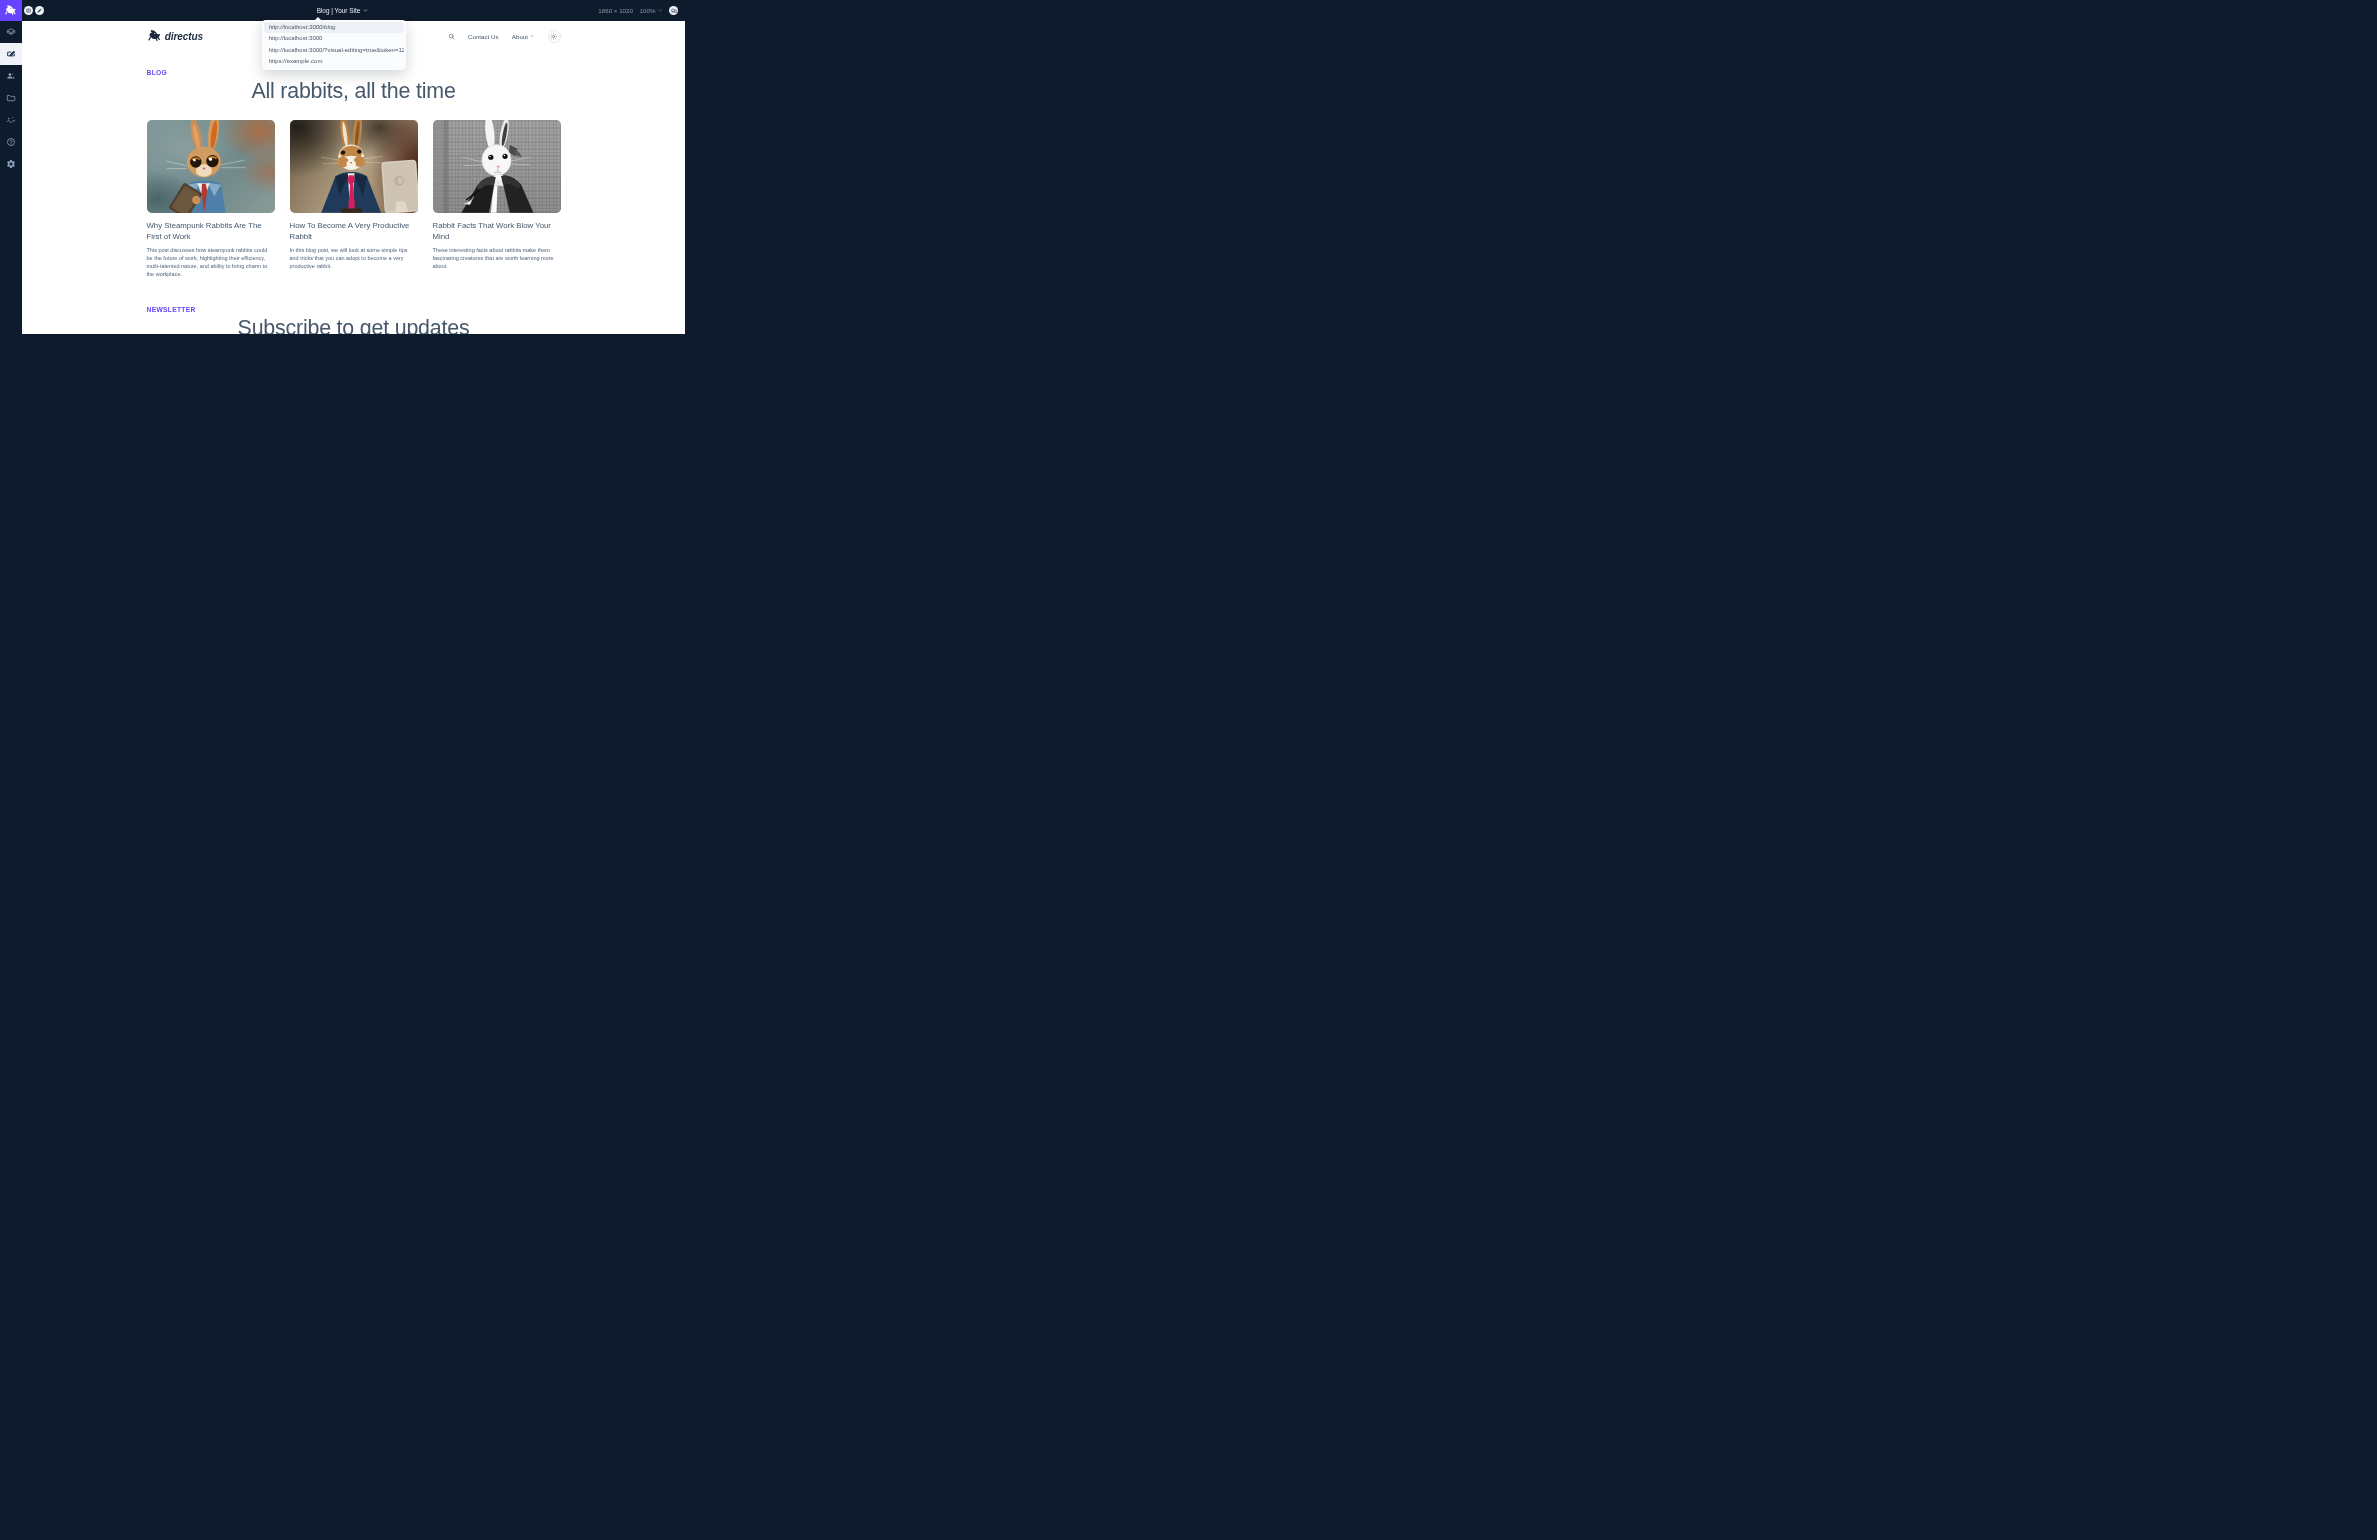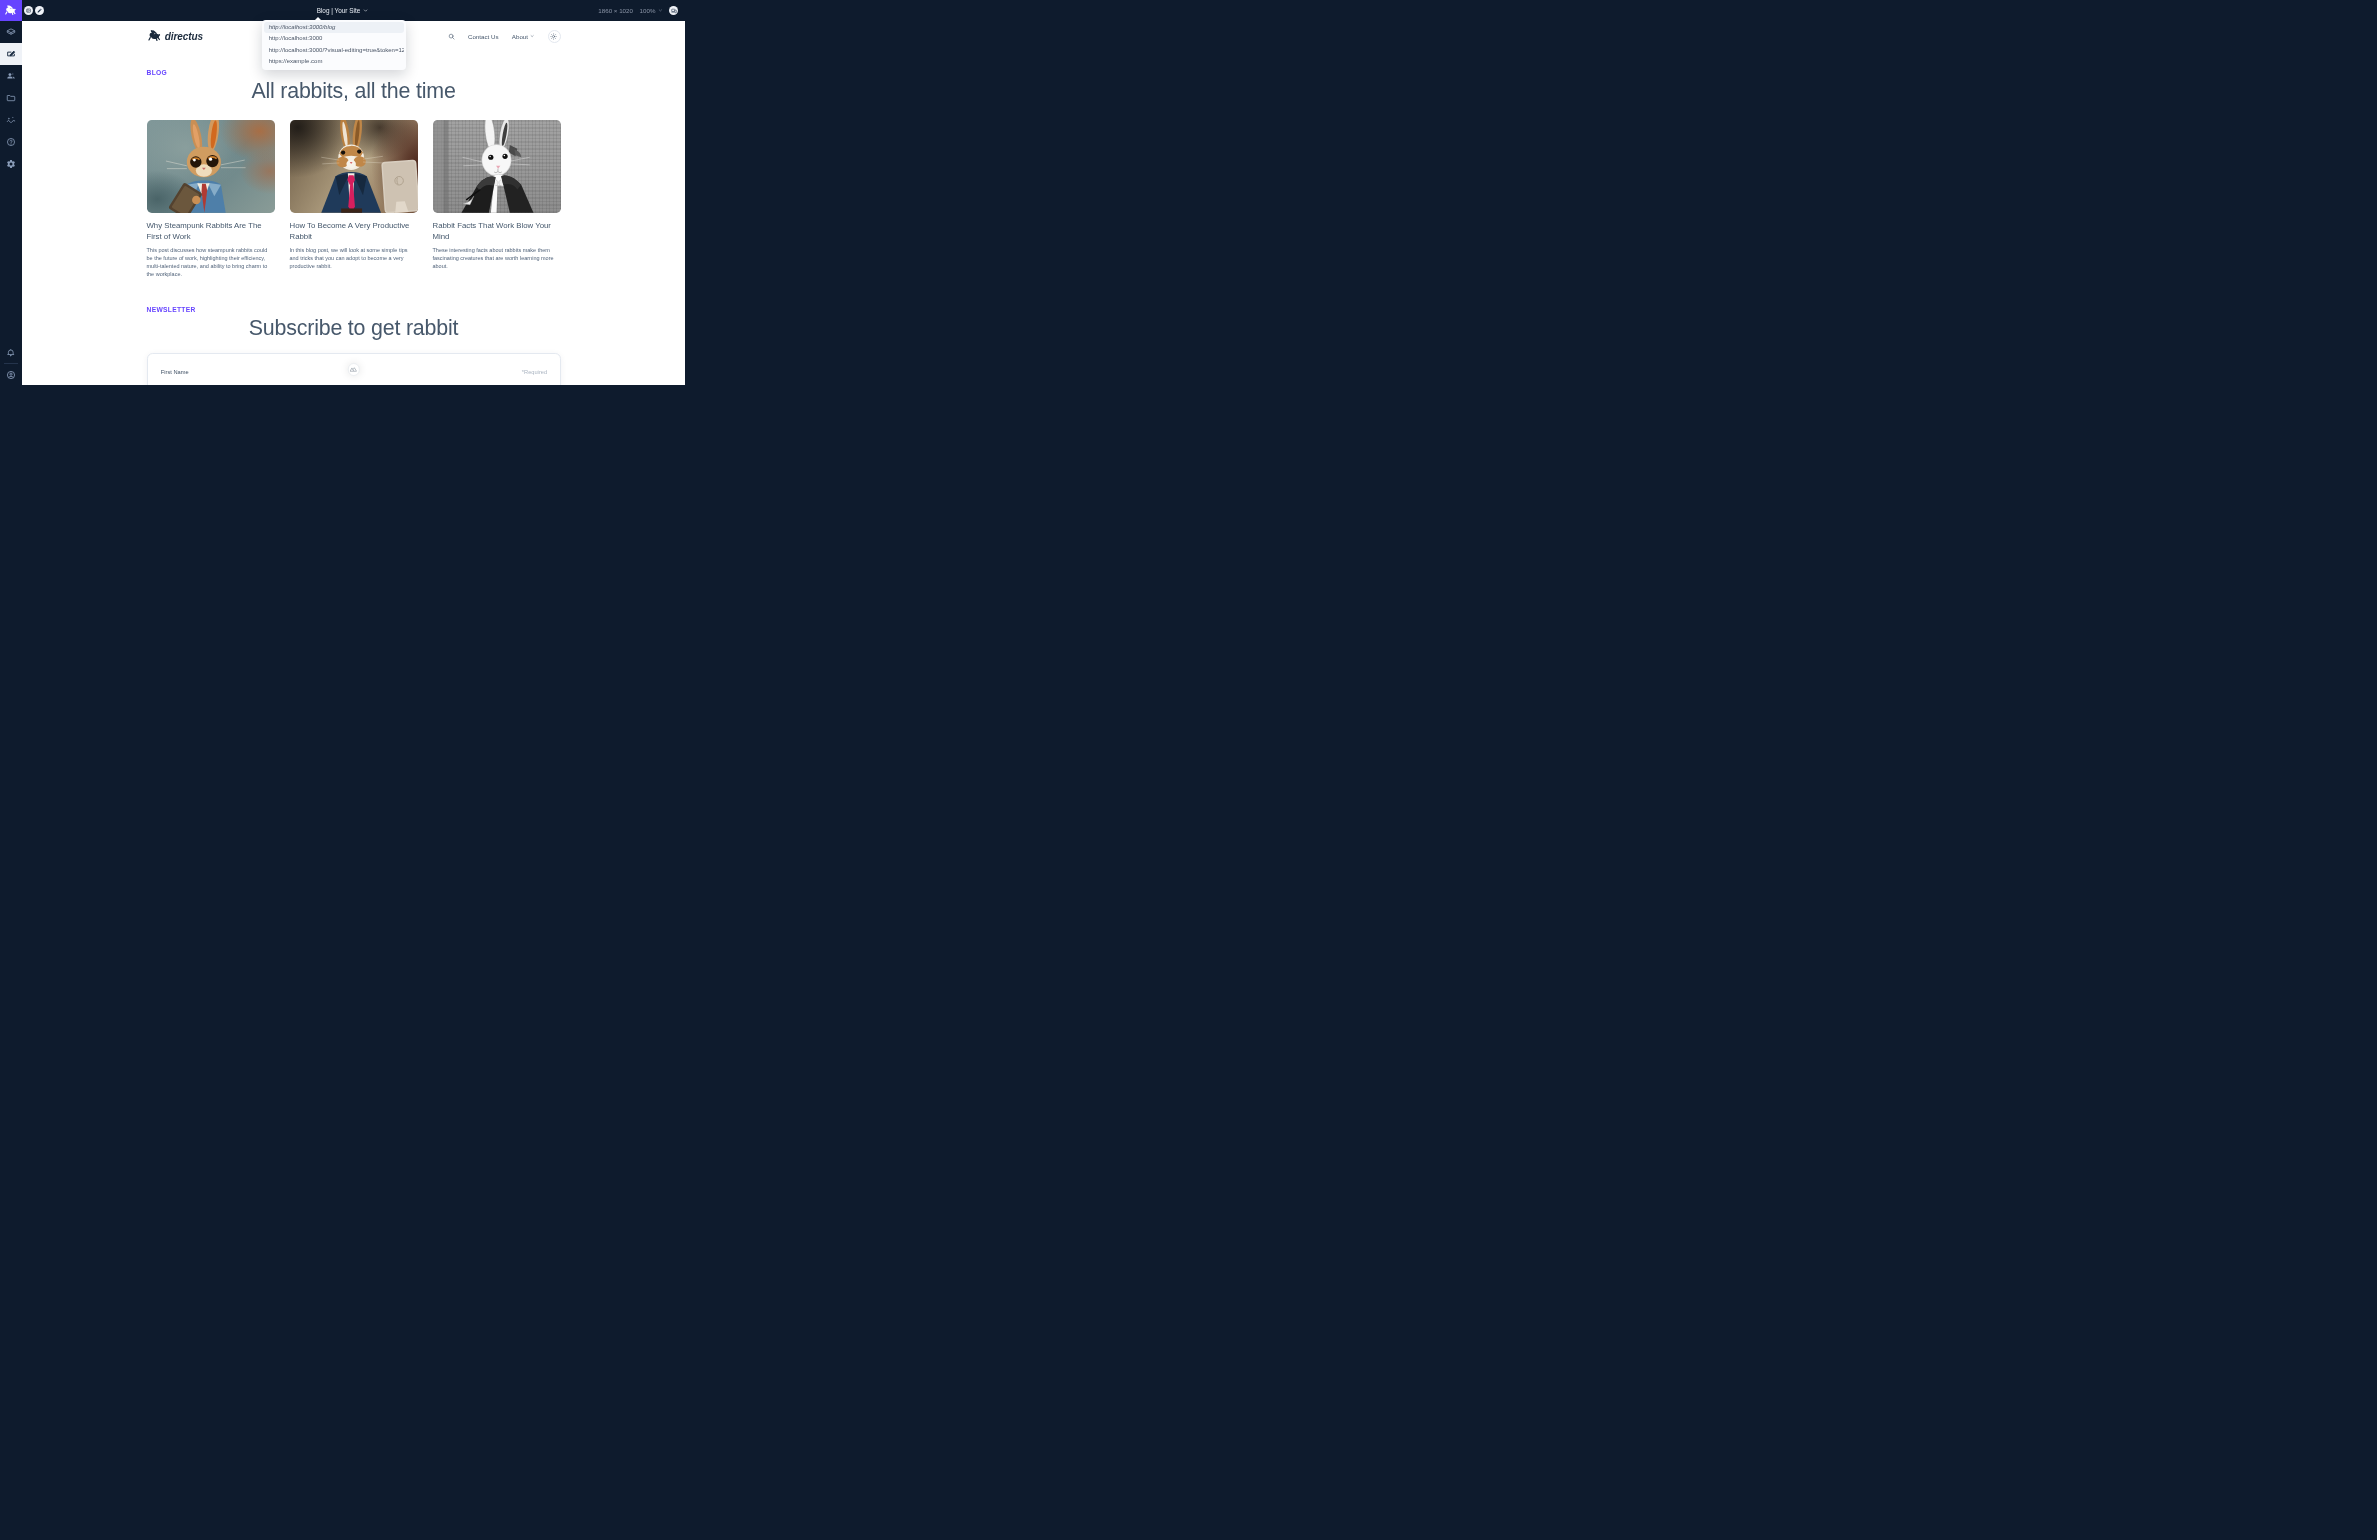--- a/index.html
+++ b/index.html
@@ -1,18 +1,18 @@
 <!DOCTYPE html>
 <html style="font-size:7.6px"><head>
 <meta charset="utf-8">
 <style>
   * { margin:0; padding:0; box-sizing:border-box; }
   html,body { width:685px; height:385px; overflow:hidden; background:#0E1B2D;
               font-family:"Liberation Sans", sans-serif; }
-  .stage { position:relative; width:685px; height:385px; overflow:hidden;padding-left:45px; }
+  .stage { position:relative; width:685px; height:334px; overflow:hidden;padding-left:45px; }
 
   
   .topbar { position:absolute; left:0; top:0; width:685px; height:21.4px;
             background:#0E1B2D; z-index:40; display:flex; align-items:center; }
   .logo-square { width:22px; height:21.4px; background:#6644FF; display:flex;
                  align-items:center; justify-content:center; flex:0 0 22px; }
   .tb-btn { width:9px; height:9px; border-radius:50%; background:#EFF2F7; border:none;
             display:flex; align-items:center; justify-content:center; cursor:pointer;
             color:#172940; padding:0; }
   .tb-left { display:flex; gap:1.9px; margin-left:1.9px; }
@@ -428,21 +428,21 @@
           </svg>
         </div>
         <h3 class="card-title">Rabbit Facts That Work Blow Your Mind</h3>
         <p class="card-desc">These interesting facts about rabbits make them fascinating creatures that are worth learning more about.</p>
       </article>
 
     </section>
 
     <section class="container newsletter">
       <div class="eyebrow">NEWSLETTER</div>
-      <h2 class="big-title">Subscribe to get rabbit</h2>
+      <h2 class="big-title">Subscribe to get updates</h2>
       <div class="form-card">
         <div class="form-row">
           <label class="fn-label">First Name</label>
           <span class="req-note">*Required</span>
         </div>
         <div class="nuxt-badge">
           <span>
             <svg class="ico" width="7.1" height="5.2" viewBox="0 0 30 22" fill="none" stroke="#9AA3AB" stroke-width="3" stroke-linejoin="round">
               <path d="M9 4 L17 18 H1 Z"></path>
               <path d="M14 11 L19 3 L29 18 H17"></path>

